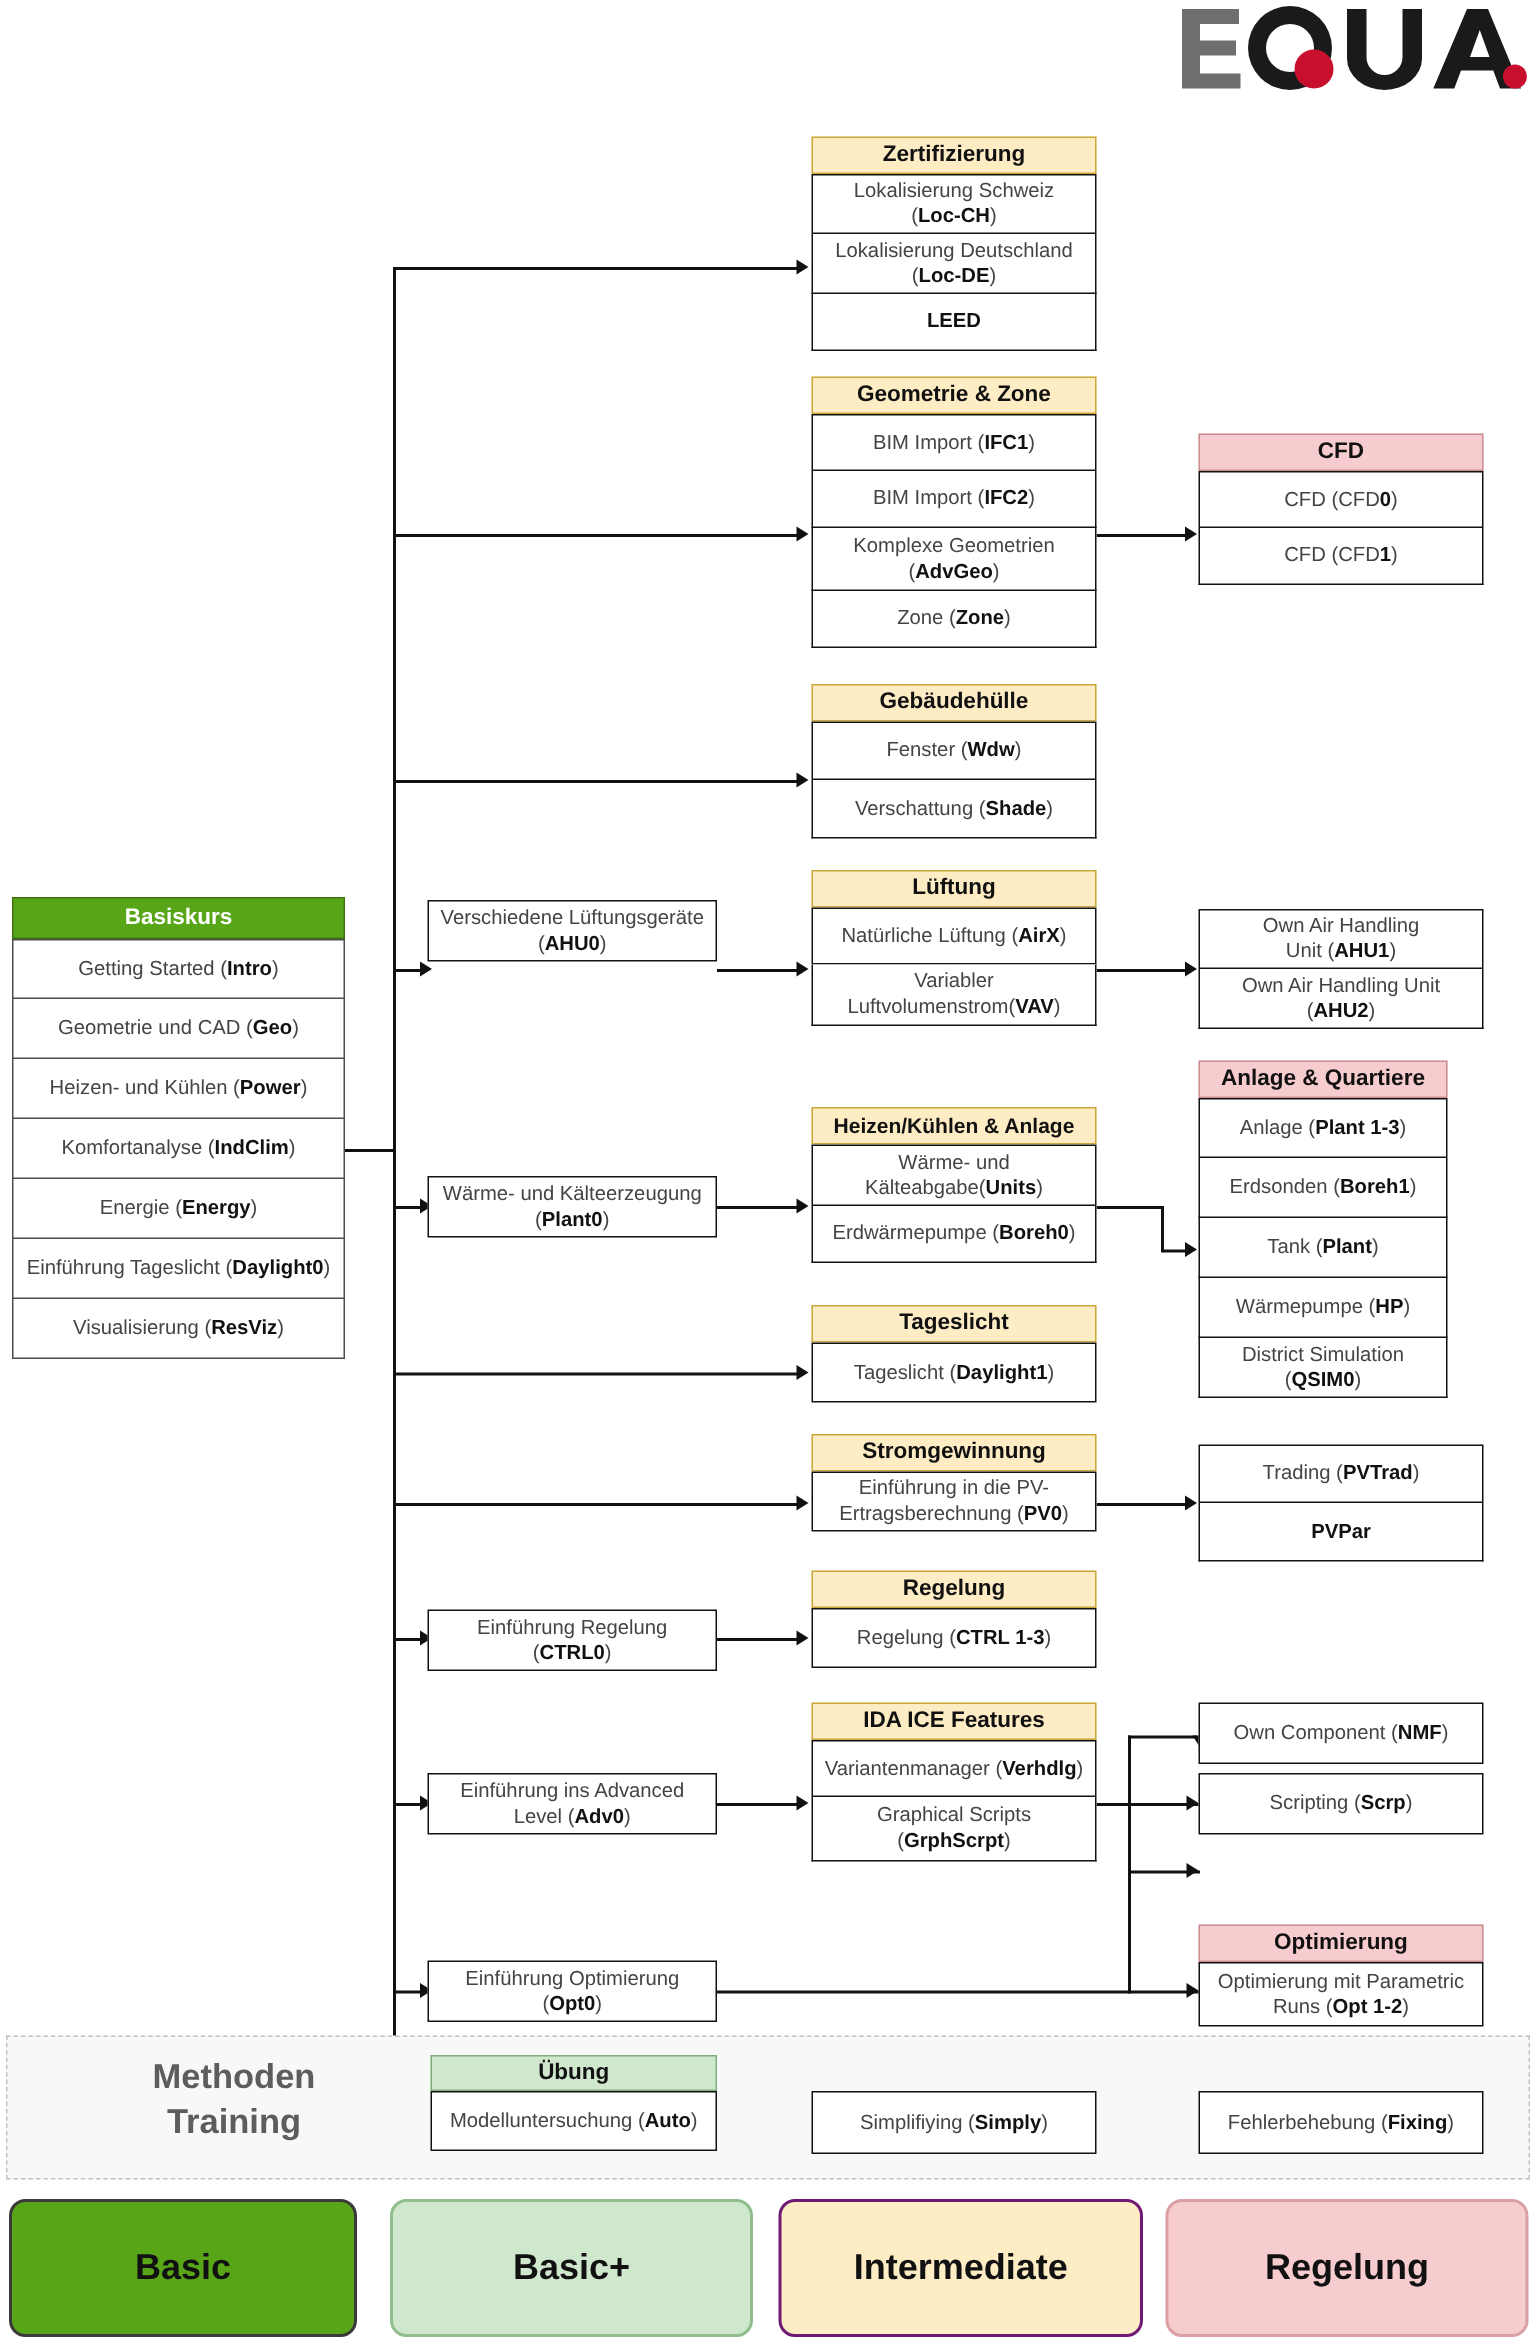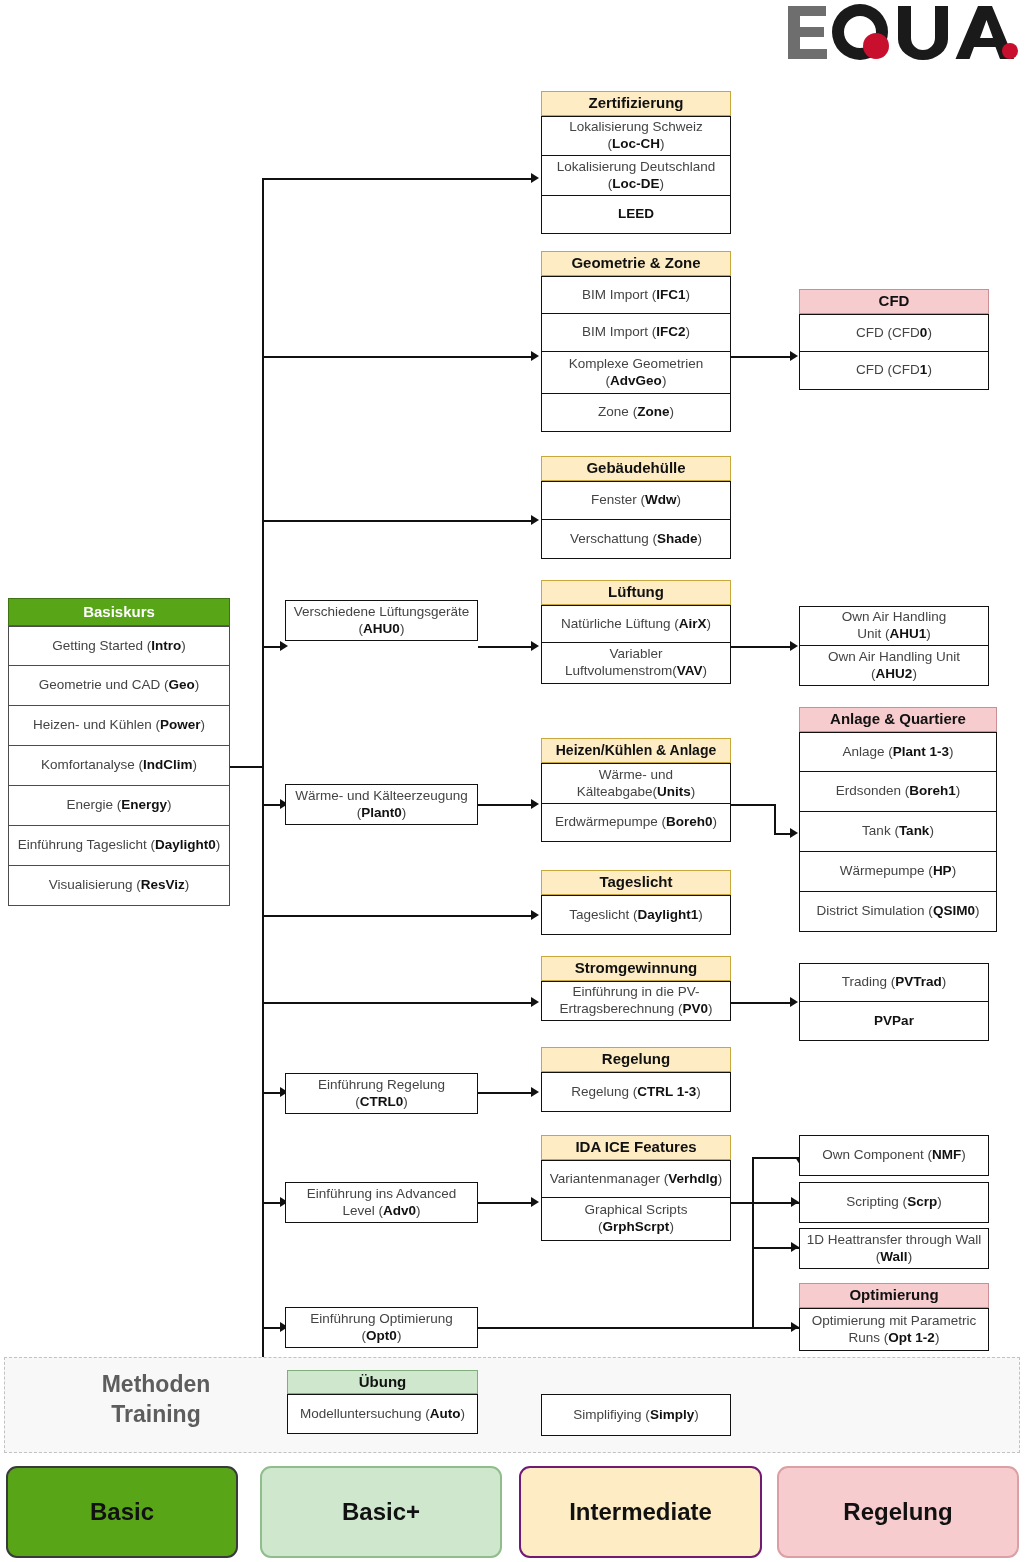--- a/index.html
+++ b/index.html
@@ -253,30 +253,30 @@
     <div class="ghead amber" style="height:25px;font-size:14px;">Heizen/Kühlen &amp; Anlage</div>
     <div class="ce
 ll cell first" style="height:41px;box-sizing:border-box;border:1px solid #111;background:#fff;font-size:13.5px;color:#444;text-align:center;line-height:1.25;display:flex;align-items:center;justify-content:center;padding:0 5px;">
       <span>Wärme- und<br>Kälteabgabe(<b>Units</b>)</span>
     </div>
     <div class="cell" style="height:38px;">
       <span>Erdwärmepumpe (<b>Boreh0</b>)</span>
     </div>
   </div>
 
-  <div class="group" style="left:799px;top:707px;width:198px;">
+  <div class="group" style="left:799px;top:707px;width:166px;">
     <div class="ghead red" style="height:25px;">Anlage &amp; Quartiere</div>
     <div class="cell first" style="height:40px;">
       <span>Anlage (<b>Plant 1-3</b>)</span>
     </div>
     <div class="cell" style="height:40px;">
       <span>Erdsonden (<b>Boreh1</b>)</span>
     </div>
     <div class="cell" style="height:40px;">
-      <span>Tank (<b>Tank</b>)</span>
+      <span>Tank (<b>Plant</b>)</span>
     </div>
     <div class="cell" style="height:40px;">
       <span>Wärmepumpe (<b>HP</b>)</span>
     </div>
     <div class="cell" style="height:40px;">
       <span>District Simulation (<b>QSIM0</b>)</span>
     </div>
   </div>
 
   <div class="group" style="left:541px;top:870px;width:190px;">
@@ -326,23 +326,20 @@
       <span>Graphical Scripts<br>(<b>GrphScrpt</b>)</span>
     </div>
   </div>
 
   <div class="sbox" style="left:799px;top:1135px;width:190px;height:41px;">
     <span>Own Component (<b>NMF</b>)</span>
   </div>
   <div class="sbox" style="left:799px;top:1182px;width:190px;height:41px;">
     <span>Scripting (<b>Scrp</b>)</span>
   </div>
-  <div class="sbox" style="left:799px;top:1228px;width:190px;height:41px;">
-    <span>1D Heattransfer through Wall<br>(<b>Wall</b>)</span>
-  </div>
 
   <div class="sbox" style="left:285px;top:1307px;width:193px;height:41px;">
     <span>Einführung Optimierung<br>(<b>Opt0</b>)</span>
   </div>
 
   <div class="group" style="left:799px;top:1283px;width:190px;">
     <div class="ghead red" style="height:25px;">Optimierung</div>
     <div class="cell first" style="height:43px;">
       <span>Optimierung mit Parametric<br>Runs (<b>Opt 1-2</b>)</span>
     </div>
@@ -357,20 +354,23 @@
   <div class="group" style="left:287px;top:1370px;width:191px;">
     <div class="ghead lgreen" style="height:24px;">Übung</div>
     <div class="cell first" style="height:40px;">
       <span>Modelluntersuchung (<b>Auto</b>)</span>
     </div>
   </div>
 
   <div class="sbox" style="left:541px;top:1394px;width:190px;height:42px;">
     <span>Simplifiying (<b>Simply</b>)</span>
   </div>
+  <div class="sbox" style="left:799px;top:1394px;width:190px;height:42px;">
+    <span>Fehlerbehebung (<b>Fixing</b>)</span>
+  </div>
 
   <div class="legend">
     <div class="lgitem lg-basic" style="left:6px;width:232px;">
       <span>Basic</span>
     </div>
     <div class="lgitem lg-basicplus" style="left:260px;width:242px;">
       <span>Basic+</span>
     </div>
     <div class="lgitem lg-intermediate" style="left:519px;width:243px;">
       <span>Intermediate</span>

